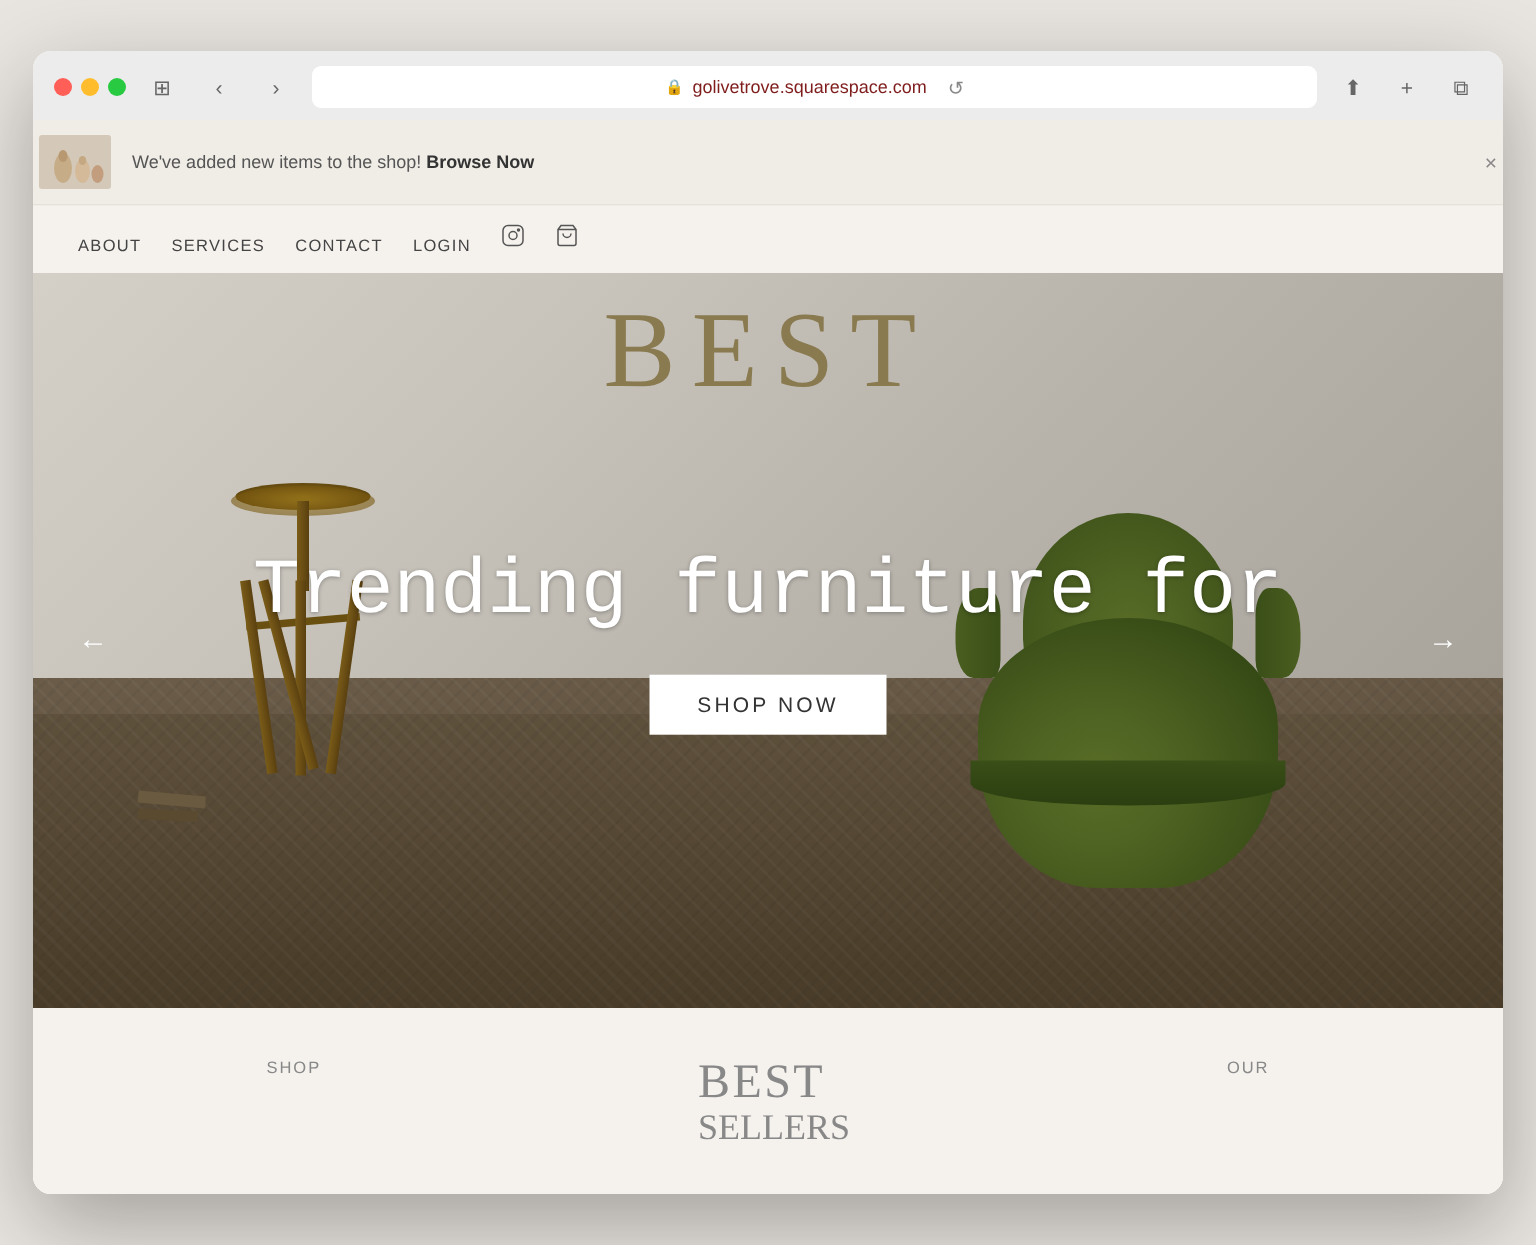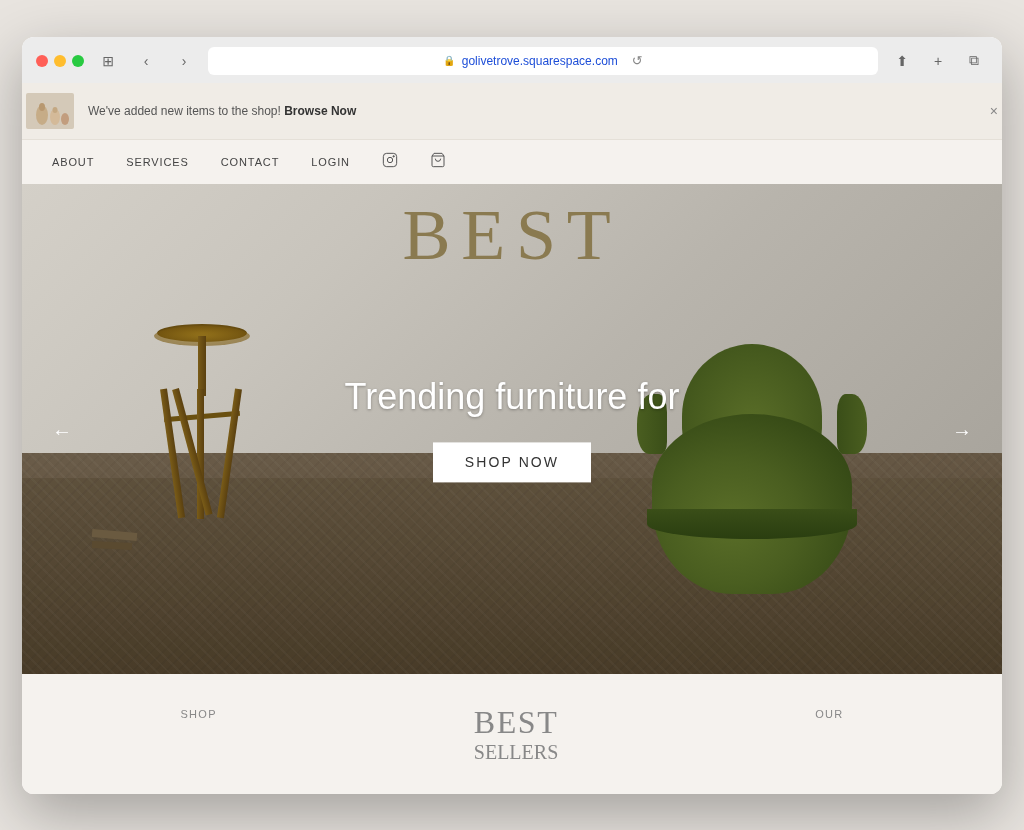--- a/index.html
+++ b/index.html
@@ -82,21 +82,21 @@
       gap: 6px;
       height: 28px;
     }
 
     .lock-icon {
       color: #888;
       font-size: 10px;
     }
 
     .address-text {
-      color: #1d4ed8;
+      color: #7f1d1d;
       font-size: 12px;
       text-align: center;
     }
 
     .browser-actions {
       display: flex;
       gap: 8px;
       align-items: center;
     }
 
@@ -192,22 +192,22 @@
       letter-spacing: 0.08em;
       color: #444;
       text-decoration: none;
       text-transform: uppercase;
       font-weight: 400;
       cursor: pointer;
     }
 
     .nav-right {
       display: flex;
-      align-items: center;
-      gap: 32px;
+      align-items: flex-end;
+      gap: 20px;
     }
 
     .nav-right-link {
       font-size: 11px;
       letter-spacing: 0.08em;
       color: #444;
       text-decoration: none;
       text-transform: uppercase;
       font-weight: 400;
       cursor: pointer;
@@ -381,22 +381,22 @@
       top: 50%;
       left: 50%;
       transform: translate(-50%, -50%);
       text-align: center;
       z-index: 10;
       color: white;
       width: 80%;
     }
 
     .hero-headline {
-      font-size: 36px;
-      font-family: Liberation Sans, sans-serif;
+      font-size: 52px;
+      font-family: Liberation Mono, monospace;
       font-weight: 400;
       line-height: 1.2;
       text-shadow: 0 1px 3px rgba(0,0,0,0.3);
       margin-bottom: 24px;
     }
 
     .shop-now-btn {
       display: inline-block;
       background: white;
       color: #333;
@@ -450,21 +450,21 @@
 
     .best-sellers-title {
       font-size: 32px;
       font-family: Georgia, serif;
       color: #888;
       letter-spacing: 0.05em;
       text-align: left;
     }
 
     .best-sellers-sub {
-      font-size: 20px;
+      font-size: 24px;
       font-family: Georgia, serif;
       color: #888;
     }
 
     
     .vase-svg {
       width: 40px;
       height: 32px;
     }
   </style>

